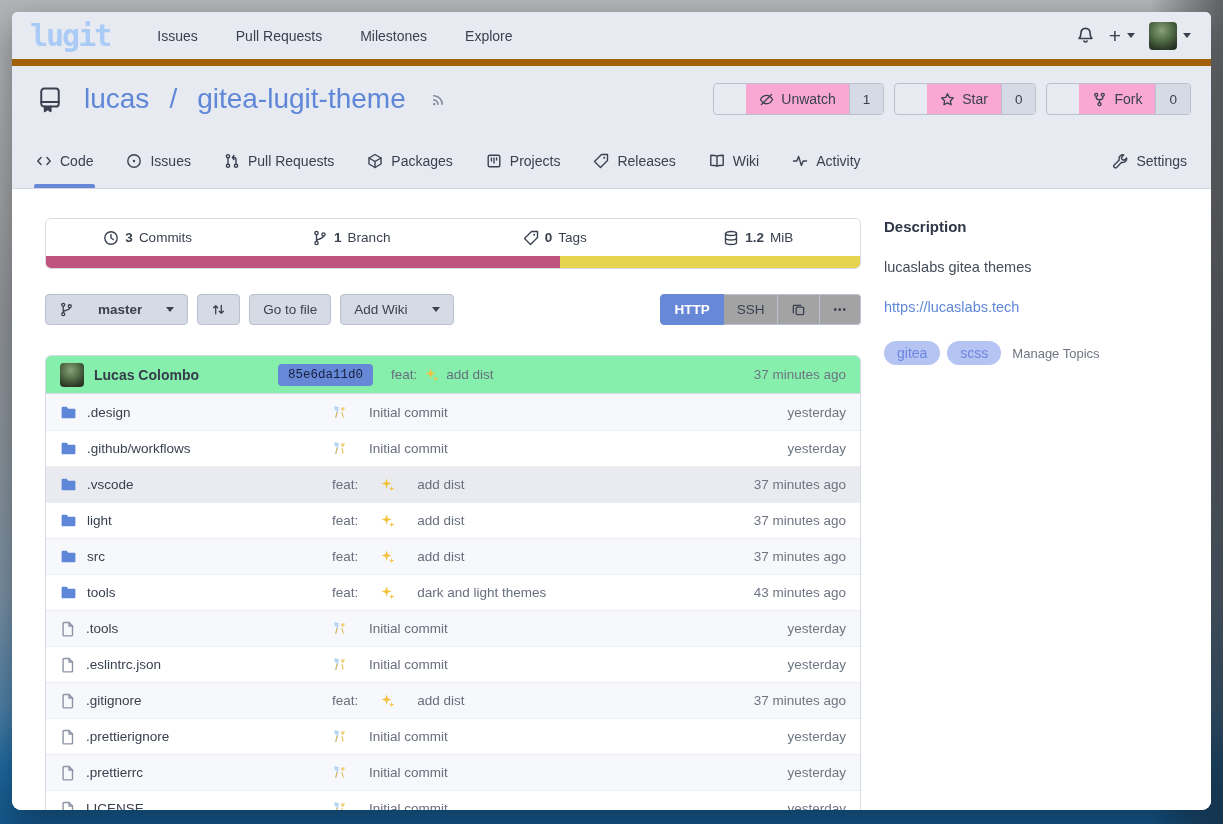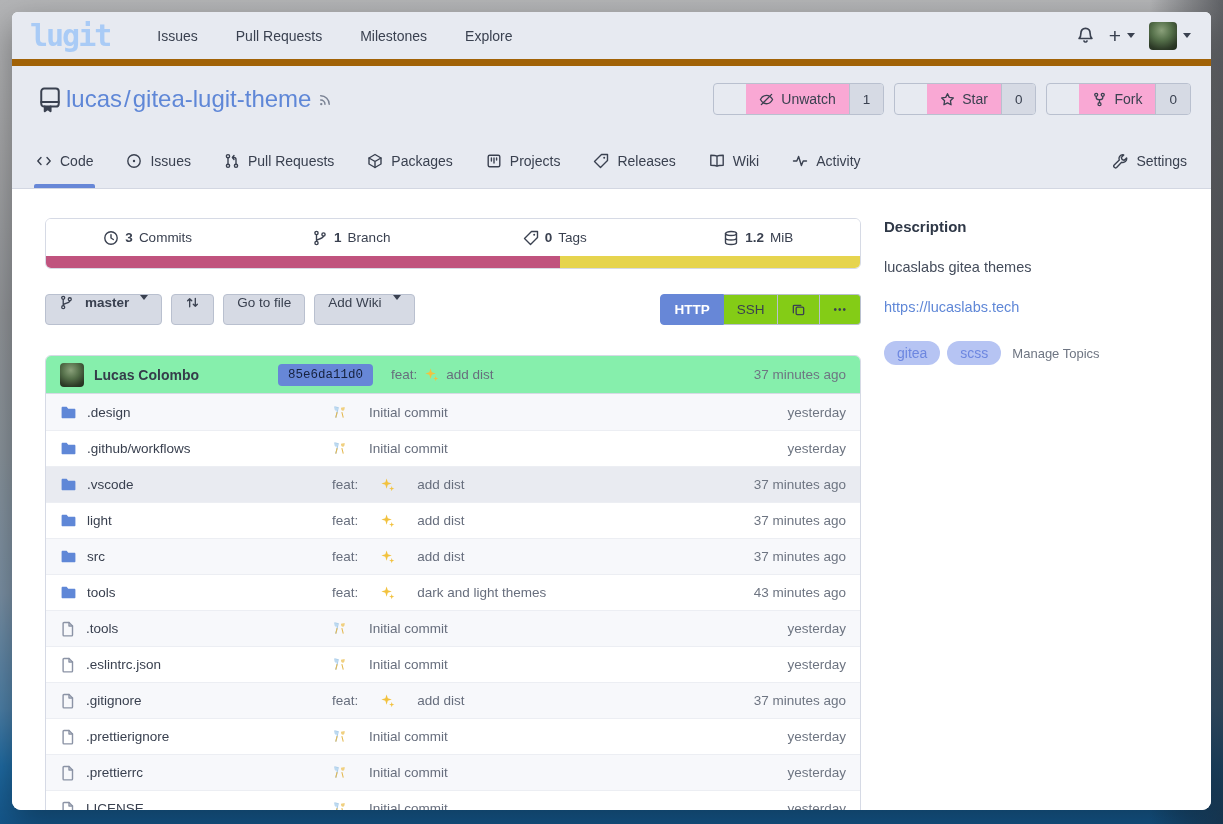--- a/index.html
+++ b/index.html
@@ -24,21 +24,21 @@
   .icon { display:inline-flex; align-items:center; justify-content:center; }
   .icon svg { display:block; }
   .caret { width:0; height:0; border-left:4px solid transparent; border-right:4px solid transparent; border-top:5px solid #3a4150; display:inline-block; }
   .plus-group,.avatar-group { display:flex; align-items:center; gap:6px; cursor:pointer; }
   .plus-glyph { font-size:21px; color:#3a4150; font-weight:400; line-height:1; }
   .avatar { width:28px; height:28px; border-radius:4px;
     background: radial-gradient(circle at 45% 30%, #8aa07a 0%, #55704a 40%, #2e3c28 75%, #1d281a 100%); }
   .avatar.small { width:24px; height:24px; border-radius:4px; }
   
   .repo-header { display:flex; align-items:center; padding:17px 20px 18px 24px; }
-  .repo-title { display:flex; align-items:center; gap:2px; font-size:24px; }
+  .repo-title { display:flex; align-items:center; gap:20px; font-size:28px; }
   .repo-title a { color:#5f87d7; text-decoration:none; cursor:pointer; }
   .repo-title .sep { color:#5f87d7; }
   .hdr-actions { margin-left:auto; display:flex; gap:10px; }
   .pair-btn { display:flex; height:32px; border:1px solid #b9c0cf; border-radius:4px; overflow:hidden; cursor:pointer; }
   .pair-main { display:flex; align-items:center; gap:7px; padding:0 13px; background:#f9a8d4; font-size:14px; color:#3a4150;margin-left:32px; }
   .pair-count { display:flex; align-items:center; padding:0 13px; background:#d6dae4; border-left:1px solid #b9c0cf; font-size:13.5px; color:#3a4150; }
   
   .tabs { display:flex; align-items:center; height:56px; padding:0 20px 0 24px; border-bottom:1px solid #d3d7e2; }
   .tab { position:relative; display:flex; align-items:center; gap:8px; height:100%; margin-right:33px; font-size:14px; color:#3a4150; cursor:pointer; }
   .tab.active .under { position:absolute; left:-2px; right:-2px; bottom:0; height:4px; background:#6787d7; border-radius:2px 2px 0 0; }
@@ -47,28 +47,28 @@
   .content { display:flex; padding:29px 20px 0 33px; background:#fff; }
   .main-col { width:816px; flex:0 0 816px; }
   
   .stats-box { border:1px solid #d6dae5; border-radius:6px; overflow:hidden; }
   .stats-row { display:flex; height:37px; align-items:center; background:#fff; }
   .stat { flex:1; display:flex; align-items:center; justify-content:center; gap:6px; font-size:13.5px; color:#3a4150; cursor:pointer; }
   .stat b { font-weight:700; }
   .lang-bar { display:flex; height:12px; }
   
   .branch-row { display:flex; align-items:center; margin-top:25px; }
-  .btn { display:inline-flex; align-items:flex-start; gap:11px; height:31px; padding:0 13px; background:#d6dae4; border:1px solid #b9c0cf; border-radius:4px; font-size:13.5px; color:#3a4150; cursor:pointer; }
+  .btn { display:inline-flex; align-items:center; gap:24px; height:31px; padding:0 13px; background:#d6dae4; border:1px solid #b9c0cf; border-radius:4px; font-size:13.5px; color:#3a4150; cursor:pointer; }
   .btn b { font-weight:700; }
   .branch-row .btn { margin-right:9px; }
   .clone-group { margin-left:auto; display:flex; height:31px; }
   .clone-group > * { border:1px solid #b9c0cf; border-left-width:0; display:flex; align-items:center; }
   .clone-group > *:first-child { border-left-width:1px; border-radius:4px 0 0 4px; }
   .clone-group > *:last-child { border-radius:0 4px 4px 0; }
-  .seg { padding:0 13px; background:#84cc16; font-size:13.5px; color:#3a4150; cursor:pointer; }
+  .seg { padding:0 13px; background:#a3a3a3; font-size:13.5px; color:#3a4150; cursor:pointer; }
   .seg.active { background:#6787d7; border-color:#6787d7; color:#fff; font-weight:700; }
   .clone-input { width:178px; background:#fff; border:1px solid #b9c0cf; border-left-width:0; padding:0 10px; font-size:13px; color:#4a5160; font-family:"Liberation Sans",sans-serif; outline:none; }
   
   .file-table { margin-top:30px; border:1px solid #d6dae5; border-radius:6px 6px 0 0; overflow:hidden; font-size:13.5px; }
   .thead { display:flex; align-items:center; height:38px; padding:0 14px; background:#86efac; border-bottom:1px solid #d6dae5; }
   .thead .who { display:flex; align-items:center; gap:10px; flex:0 0 272px; }
   .author { font-weight:700; color:#353c4a; font-size:14px; cursor:pointer; }
   .sha-badge { font-family:"Liberation Mono", monospace; font-size:12.5px; background:#6787d7; color:#16223f; padding:4px 10px; border-radius:4px; cursor:pointer; }
   .msg { display:flex; align-items:center; gap:7px; color:#676e7d; }
   .msg a { color:#676e7d; text-decoration:none; cursor:pointer; }

